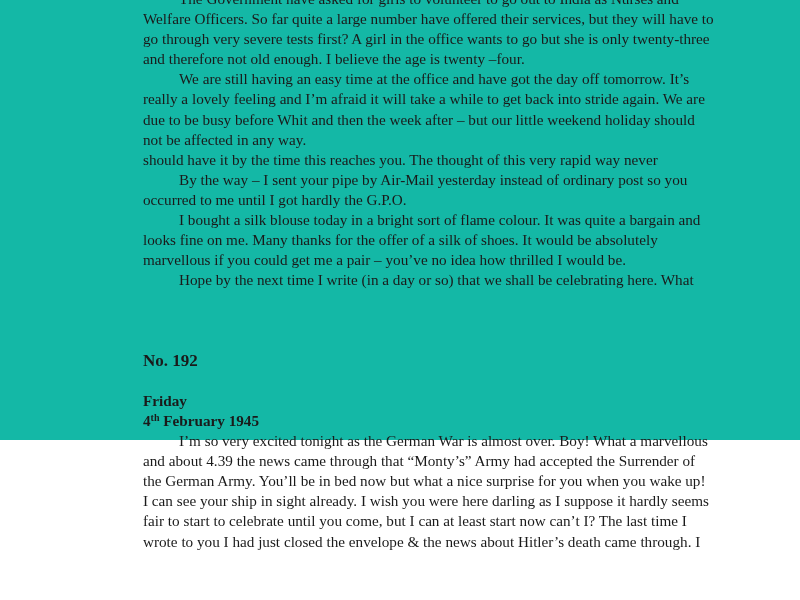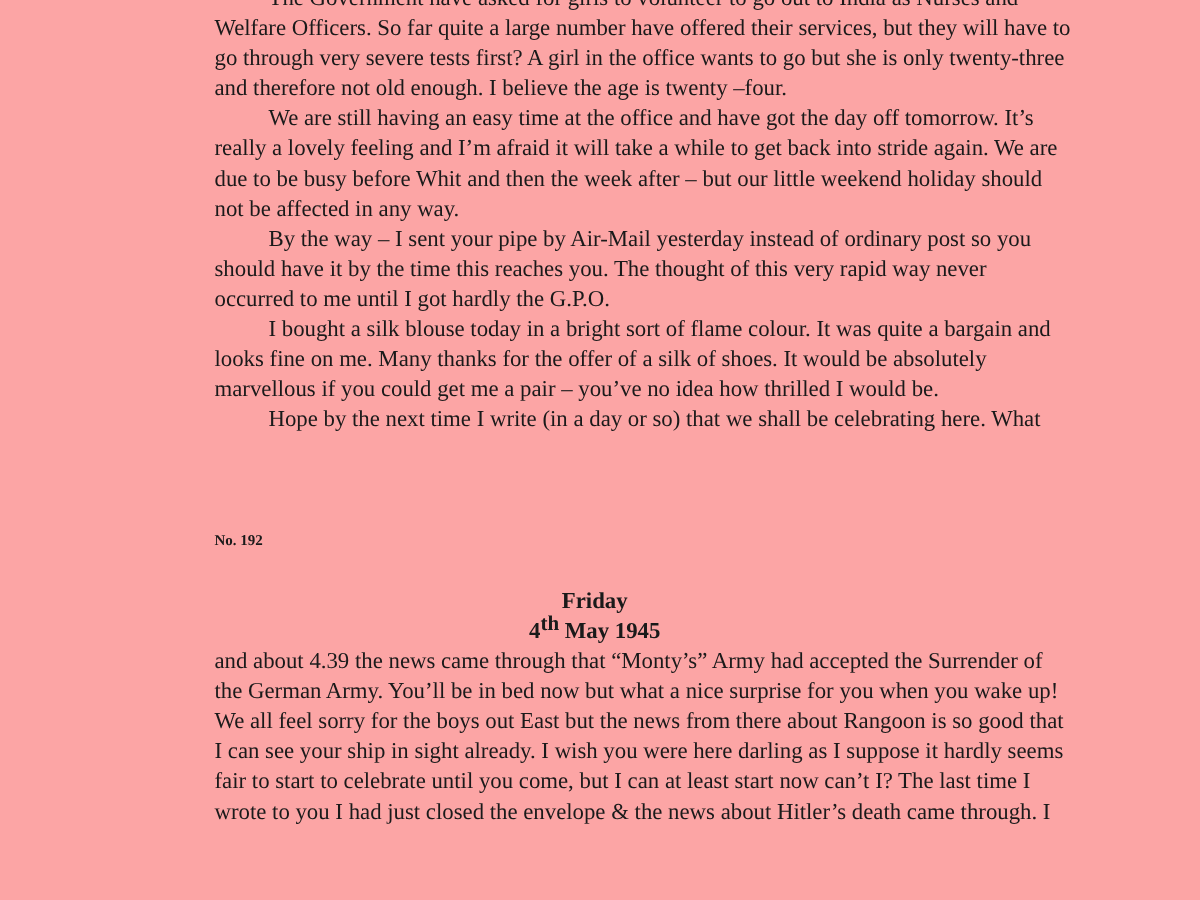--- a/index.html
+++ b/index.html
@@ -3,73 +3,73 @@
 <meta charset="utf-8">
 <style>
   html, body { margin: 0; padding: 0; }
   body {
     width: 800px; height: 600px; overflow: hidden;
     background: #ffffff; position: relative;
     font-family: "Liberation Serif", "DejaVu Serif", serif;
     color: #1a1a1a;
   }
   .page {
-    position: absolute; left: 0; top: 0; width: 800px; height: 600px;
-    background: #fca5a5;
+    position: absolute; left: 0; top: 0; width: 800px; height: 440px;
+    background: #14b8a6;
   }
   .column {
     position: absolute; left: 143px; width: 507px; top: -11px;
     font-size: 15.2px; line-height: 20.1px;
   }
   .line { white-space: nowrap; height: 20.1px; }
   .indent { padding-left: 36px; }
   .blank { height: 20.1px; }
   .heading {
-    font-weight: bold; font-size: 10px;
+    font-weight: bold; font-size: 17px;
   }
-  .date-block { text-align: center; font-weight: bold; }
-  sup { font-size: 14px; line-height: 0; vertical-align: 5px; }
+  .date-block { text-align: left; font-weight: bold; }
+  sup { font-size: 10px; line-height: 0; vertical-align: 5px; }
 </style>
 </head>
 <body>
 
 <div class="page">
   <div class="column">
 
     <div id="letter1">
         <div class="line indent">The Government have asked for girls to volunteer to go out to India as Nurses and</div>
         <div class="line">Welfare Officers. So far quite a large number have offered their services, but they will have to</div>
         <div class="line">go through very severe tests first?  A girl in the office wants to go but she is only twenty-three</div>
         <div class="line">and therefore not old enough. I believe the age is twenty –four.</div>
         <div class="line indent">We are still having an easy time at the office and have got the day off tomorrow.  It’s</div>
         <div class="line">really a lovely feeling and I’m afraid it will take a while to get back into stride again.  We are</div>
         <div class="line">due to be busy before Whit and then the week after – but our little weekend holiday should</div>
         <div class="line">not be affected in any way.</div>
+        <div class="line">should have it by the time this reaches you.  The thought of this very rapid way never</div>
         <div class="line indent">By the way – I sent your pipe by Air-Mail yesterday instead of ordinary post so you</div>
-        <div class="line">should have it by the time this reaches you.  The thought of this very rapid way never</div>
         <div class="line">occurred to me until I got hardly the G.P.O.</div>
         <div class="line indent">I bought a silk blouse today in a bright sort of flame colour. It was quite a bargain and</div>
         <div class="line">looks fine on me.  Many thanks for the offer of a silk of shoes.  It would be absolutely</div>
         <div class="line">marvellous if you could get me a pair – you’ve no idea how thrilled I would be.</div>
         <div class="line indent">Hope by the next time I write (in a day or so) that we shall be celebrating here. What</div>
       </div>
 
     <div class="blank"></div>
     <div class="blank"></div>
     <div class="blank"></div>
 
     <div class="line heading">No. 192</div>
     <div class="blank"></div>
 
     <div class="line date-block">Friday</div>
-    <div class="line date-block"><span>4</span><sup>th</sup><span> May 1945</span></div>
+    <div class="line date-block"><span>4</span><sup>th</sup><span> February 1945</span></div>
 
     <div id="letter2">
+        <div class="line indent">I’m so very excited tonight as the German War is almost over. Boy! What a marvellous</div>
         <div class="line">and about 4.39 the news came through that “Monty’s” Army had accepted the Surrender of</div>
         <div class="line">the German Army.  You’ll be in bed now but what a nice surprise for you when you wake up!</div>
-        <div class="line">We all feel sorry for the boys out East but the news from there about Rangoon is so good that</div>
         <div class="line">I can see your ship in sight already.  I wish you were here darling as I suppose it hardly seems</div>
         <div class="line">fair to start to celebrate until you come, but I can at least start now can’t I?  The last time I</div>
         <div class="line">wrote to you I had just closed the envelope &amp; the news about Hitler’s death came through.  I</div>
       </div>
 
   </div>
 </div>
 
 </body></html>

